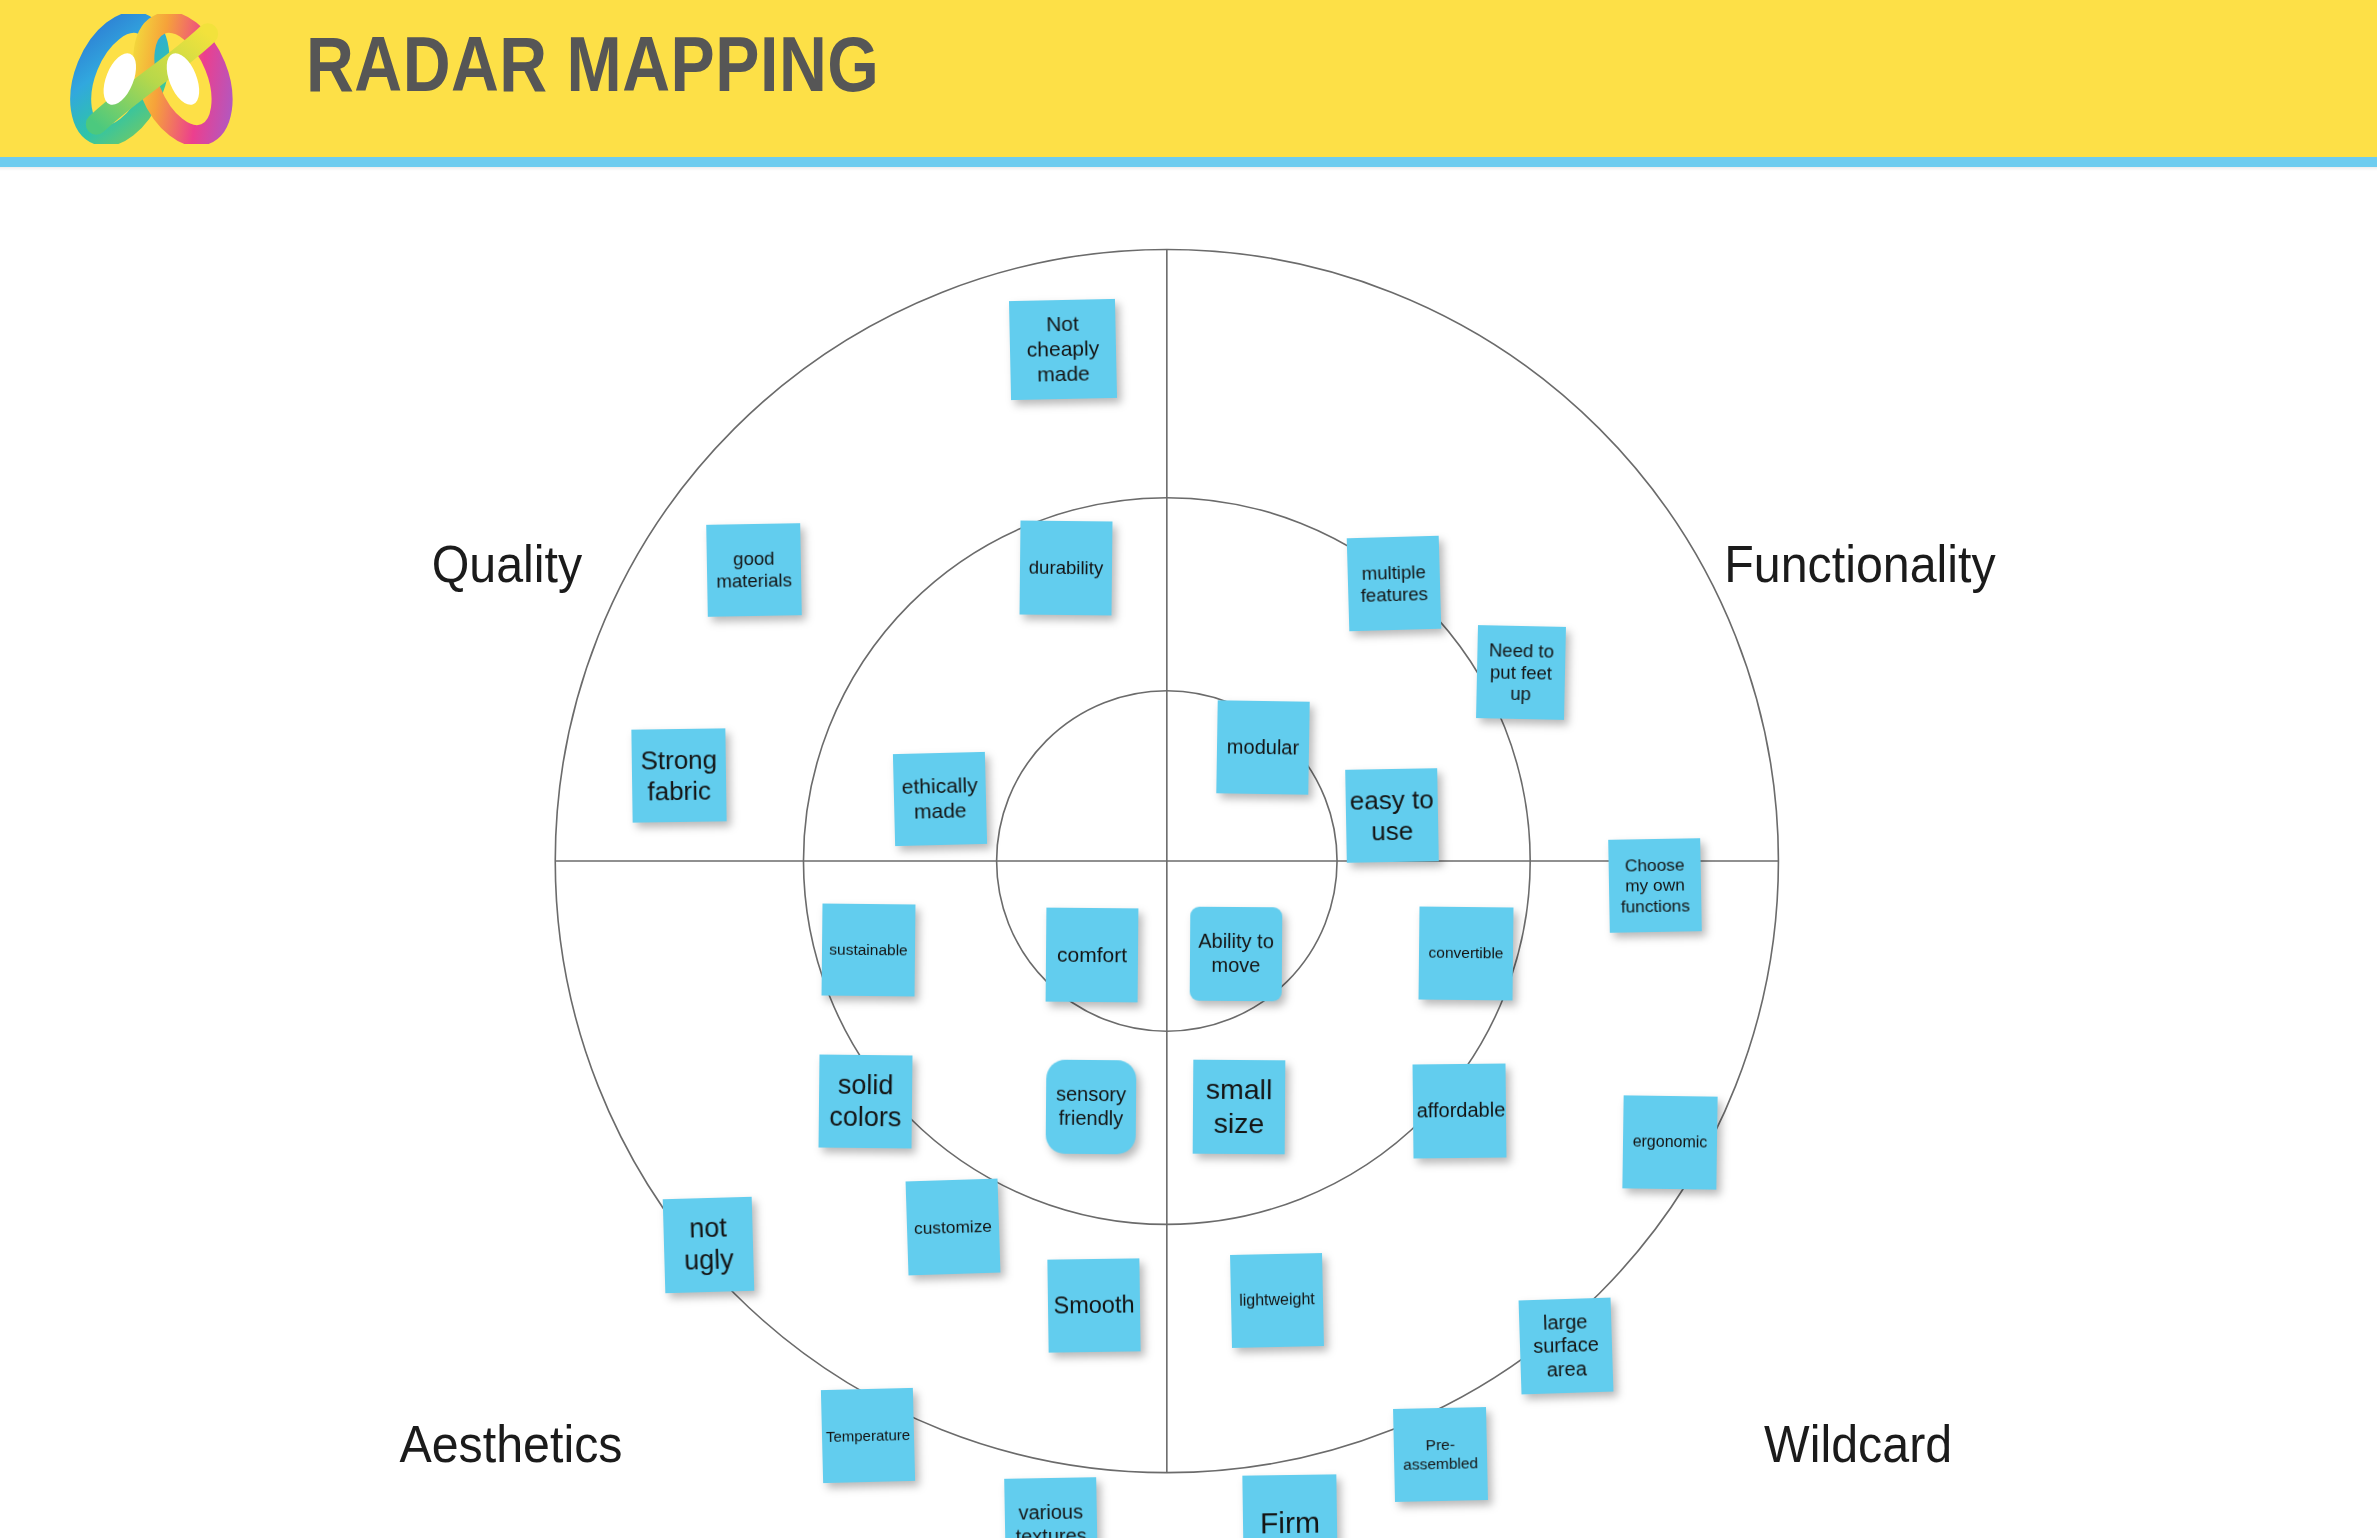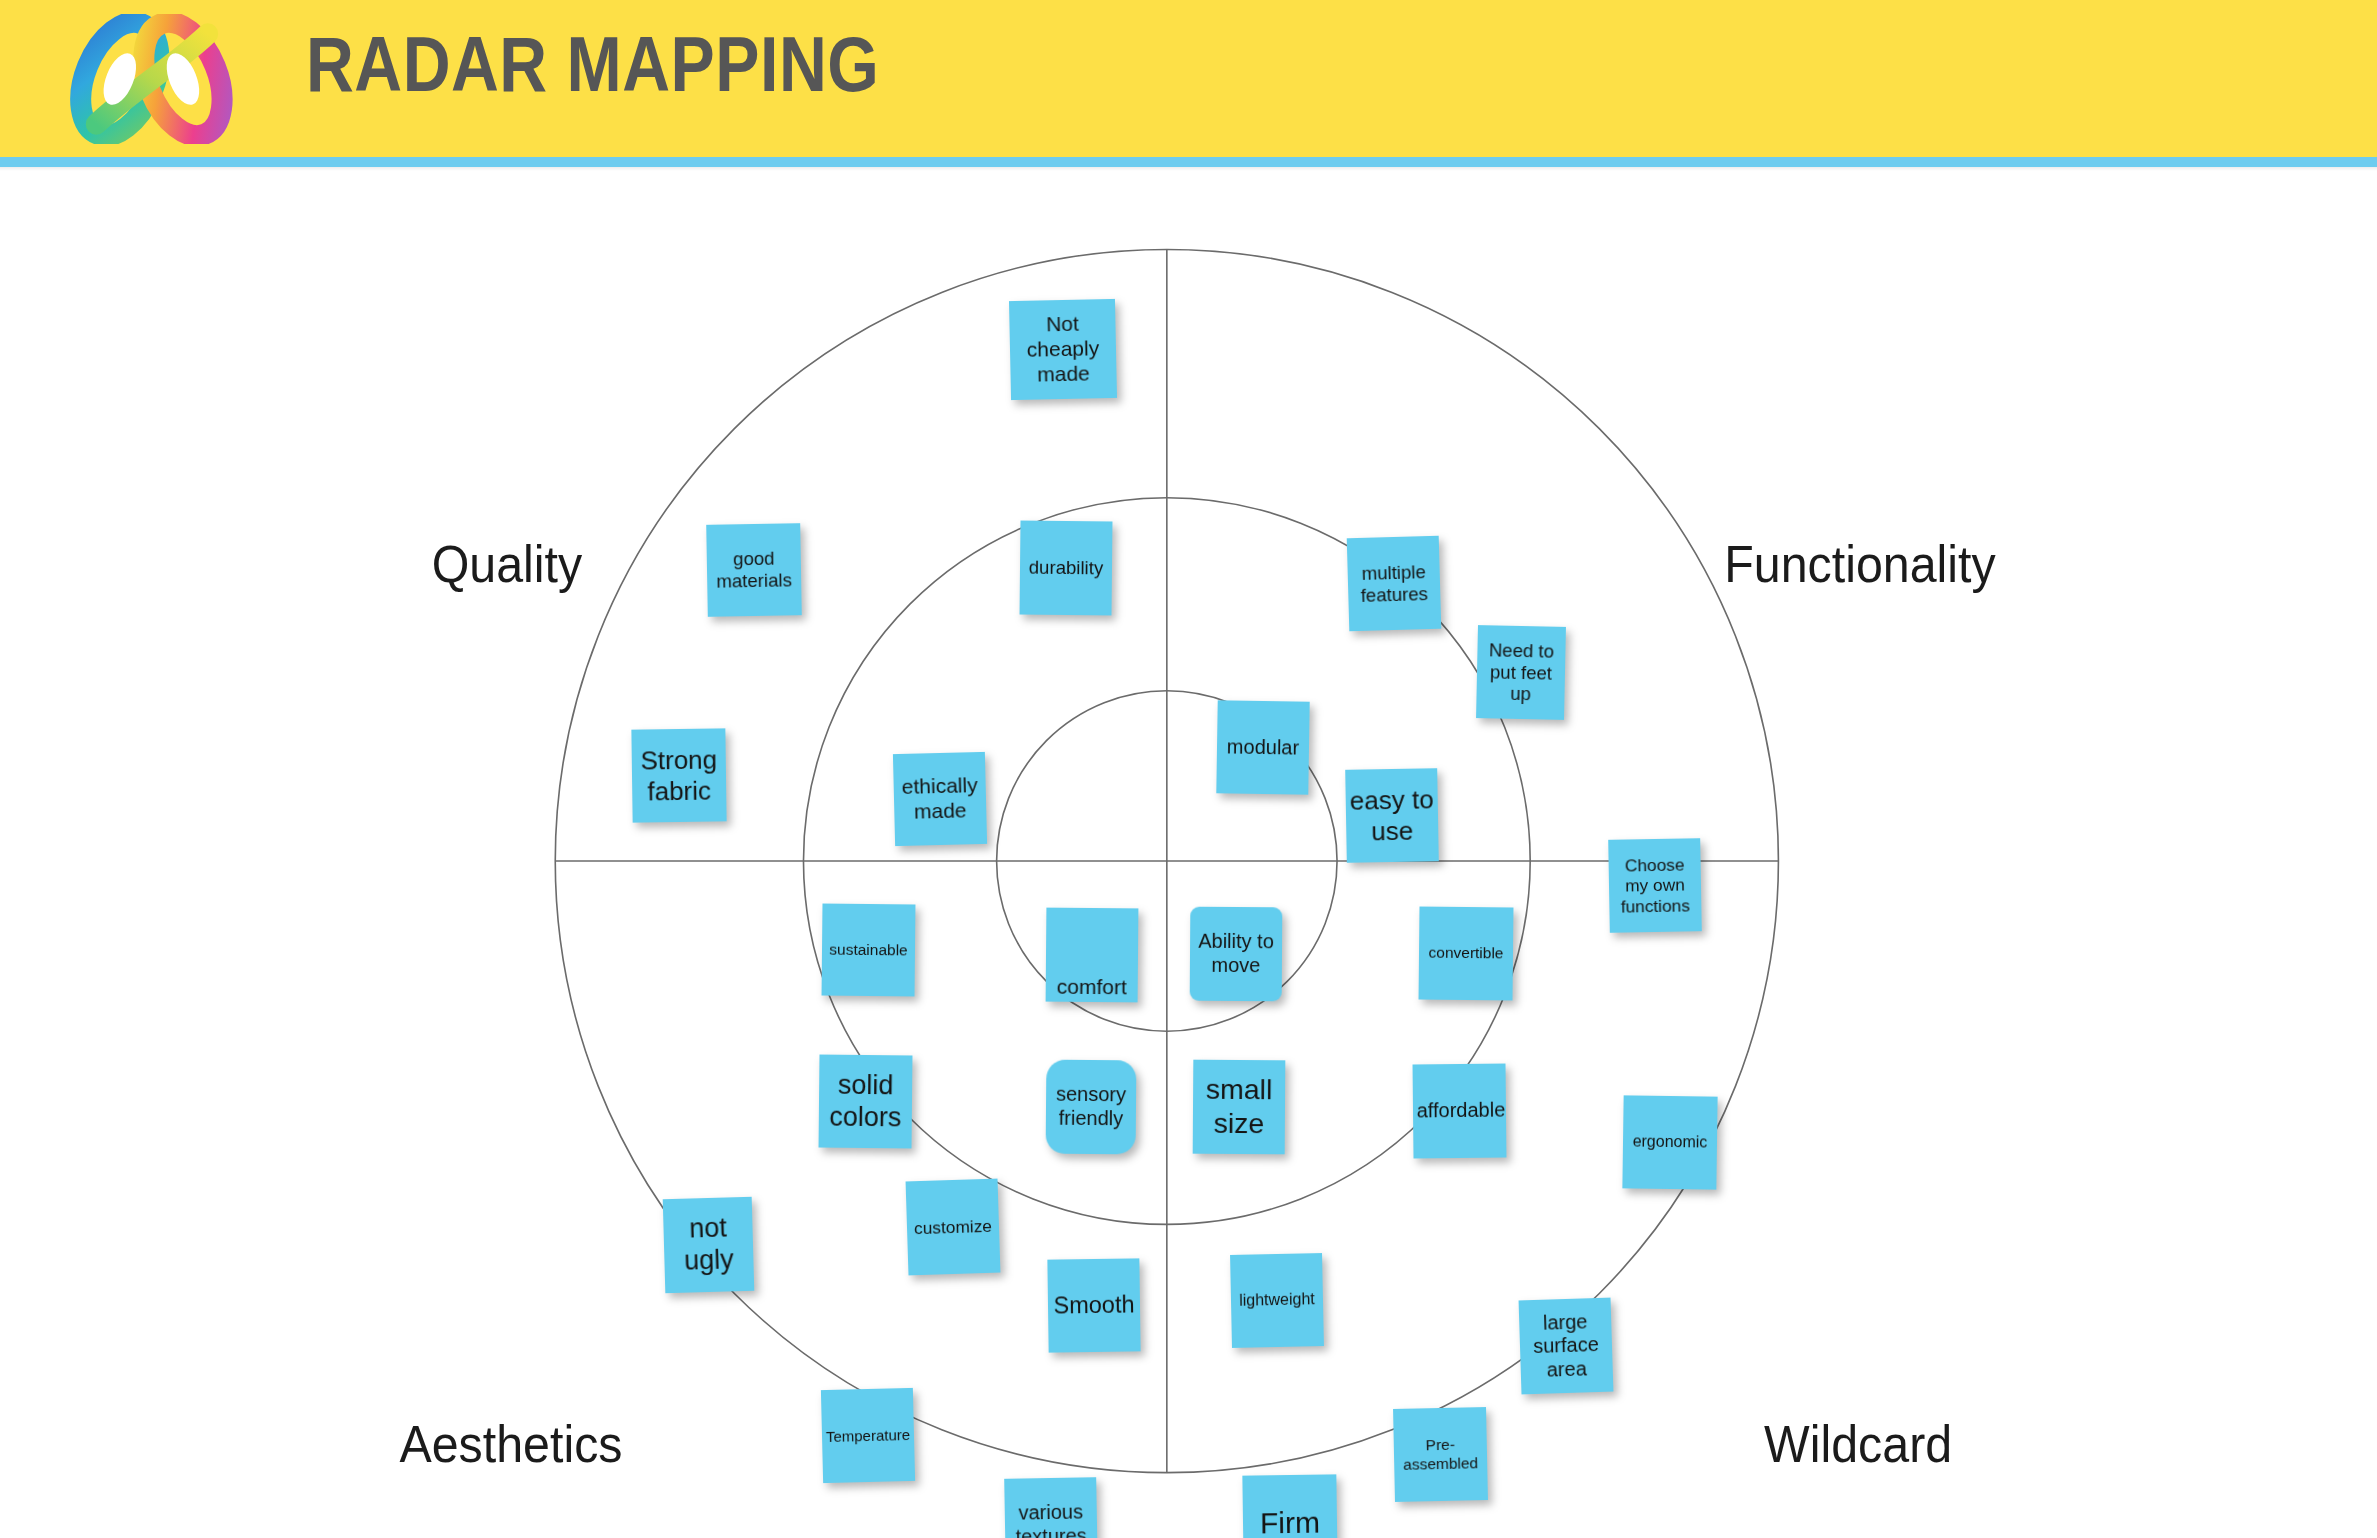--- a/index.html
+++ b/index.html
@@ -140,21 +140,21 @@
     </div>
 
   <div class="note" style="left:894px;top:586px;width:92px;height:92px;font-size:21px;transform:rotate(-1.4deg);">
     <span>ethically made</span>
     </div>
 
   <div class="note" style="left:822px;top:737px;width:93px;height:92px;font-size:15.5px;transform:rotate(0.6deg);">
     <span>sustainable</span>
     </div>
 
-  <div class="note" style="left:1046px;top:741px;width:92px;height:94px;font-size:21px;transform:rotate(0.5deg);align-items:flex-end;">
+  <div class="note" style="left:1046px;top:741px;width:92px;height:94px;font-size:21px;transform:rotate(0.5deg);">
     <span>comfort</span>
     </div>
 
   <div class="note" style="left:1348px;top:370px;width:92px;height:93px;font-size:18.6px;transform:rotate(-1.6deg);">
     <span>multiple features</span>
     </div>
 
   <div class="note" style="left:1477px;top:459px;width:88px;height:93px;font-size:18.6px;transform:rotate(1.2deg);">
     <span>Need to put feet up</span>
     </div>

